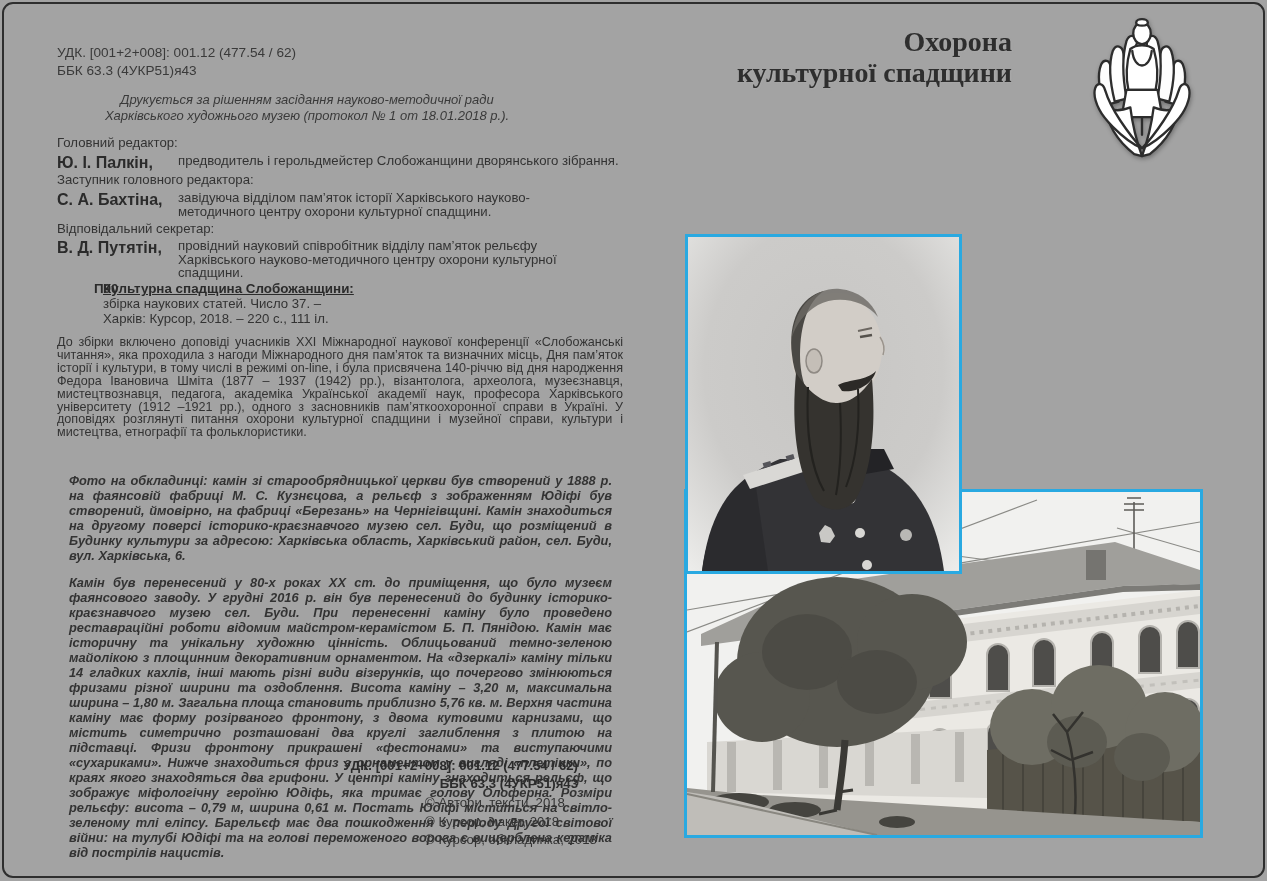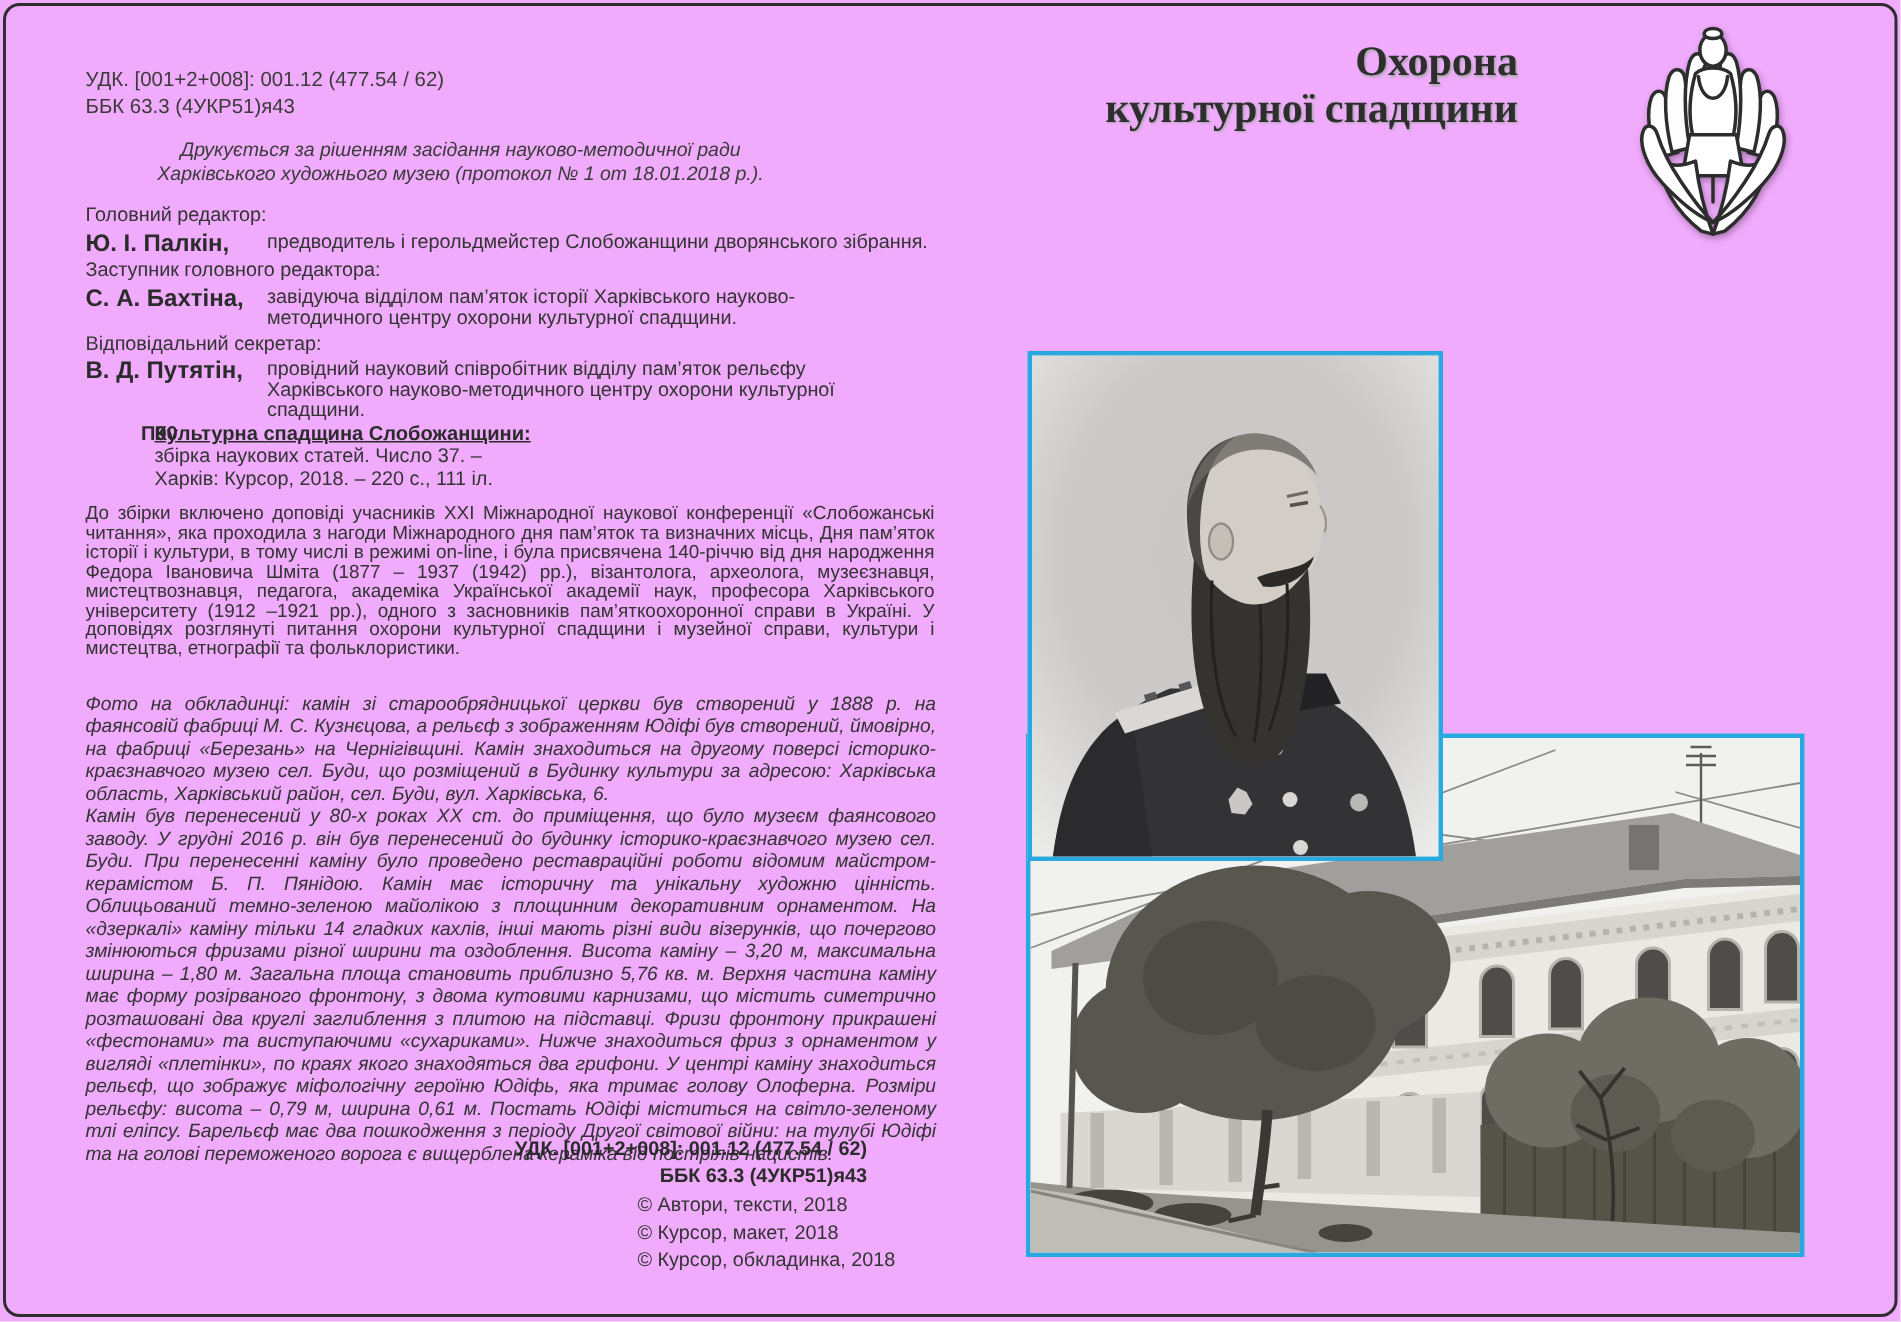--- a/index.html
+++ b/index.html
@@ -1,36 +1,36 @@
 <!DOCTYPE html>
 <html><head>
 <meta charset="utf-8">
 <style>
   html,body{margin:0;padding:0;background:#ffffff;}
-  #page{position:relative;width:1267px;height:881px;background:#f0abfc;overflow:hidden;
+  #page{position:relative;width:1267px;height:881px;background:#a3a3a3;overflow:hidden;
         font-family:"Liberation Sans","DejaVu Sans",sans-serif;color:#333;}
   .abs{position:absolute;}
   .page-border{left:2px;top:2px;width:1259px;height:872px;border:2px solid #2e2e2e;border-radius:11px;pointer-events:none;}
   
   .codes-top{left:57px;top:44px;font-size:13.6px;line-height:17.5px;color:#3a3a3a;}
   
   .decision{left:57px;top:92px;width:500px;text-align:center;font-style:italic;font-size:13px;line-height:15.5px;color:#3a3a3a;}
   
   .role{left:57px;font-size:13.2px;color:#333;}
   .ed-name{left:57px;font-weight:bold;font-size:16px;color:#2b2b2b;}
   .ed-desc{left:178px;font-size:13.2px;line-height:13.6px;color:#333;}
   
   .cat-code{left:57px;top:281px;font-weight:bold;font-size:13.4px;color:#2b2b2b;margin-left:37px;}
   .cat-title{left:103px;top:281px;font-weight:bold;font-size:13.4px;color:#2b2b2b;text-decoration:underline;}
   .cat-line{left:103px;font-size:13.2px;color:#333;}
   
   .annotation{left:57px;top:336px;width:566px;font-size:12.6px;line-height:12.9px;text-align:justify;color:#333;}
   
   .cover-note{left:57px;top:461px;width:567px;font-style:italic;font-size:12.8px;line-height:15px;text-align:justify;color:#333;}
-  .cover-note p{margin:0;}
+  .cover-note p{margin:12px;font-weight:bold;}
   
   .disclaimer{left:57px;top:766px;width:270px;font-size:12.6px;line-height:18.4px;text-align:justify;color:#333;}
   
   .imprint-codes{left:330px;top:757px;width:248px;text-align:right;font-weight:bold;font-size:13.2px;line-height:17.5px;color:#2b2b2b;}
   .imprint-copy{left:425px;top:794px;font-size:13.2px;line-height:18.6px;color:#333;}
   
   .masthead-title{left:700px;top:27px;width:312px;text-align:right;
         font-family:"Liberation Serif","DejaVu Serif",serif;font-weight:bold;
         font-size:28px;line-height:30.5px;color:#2e2e2e;text-shadow:1px 1px 1.5px #a8a8a8;}
   .masthead-logo{left:1077px;top:12px;width:130px;height:146px;}

